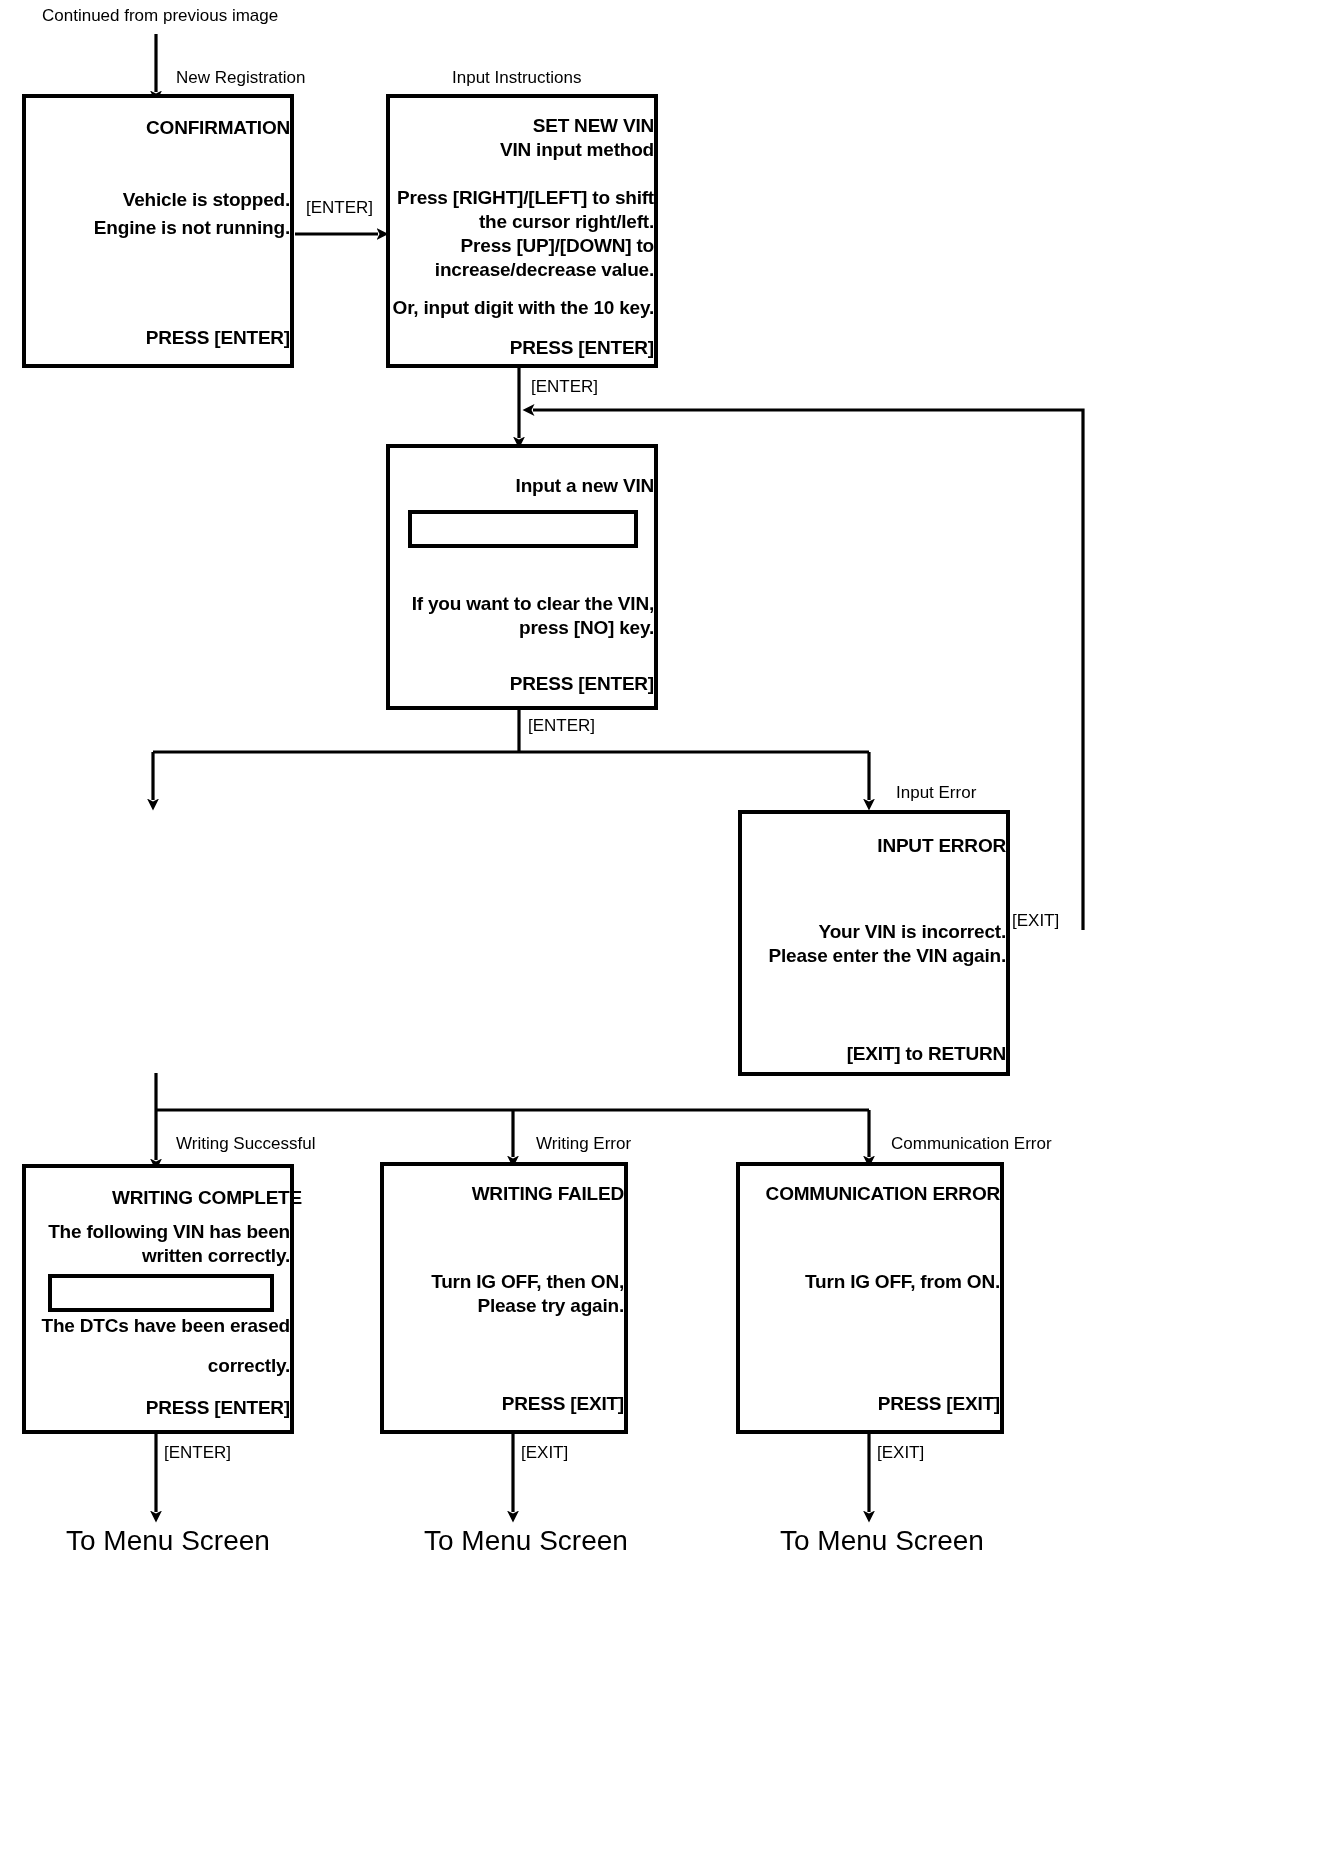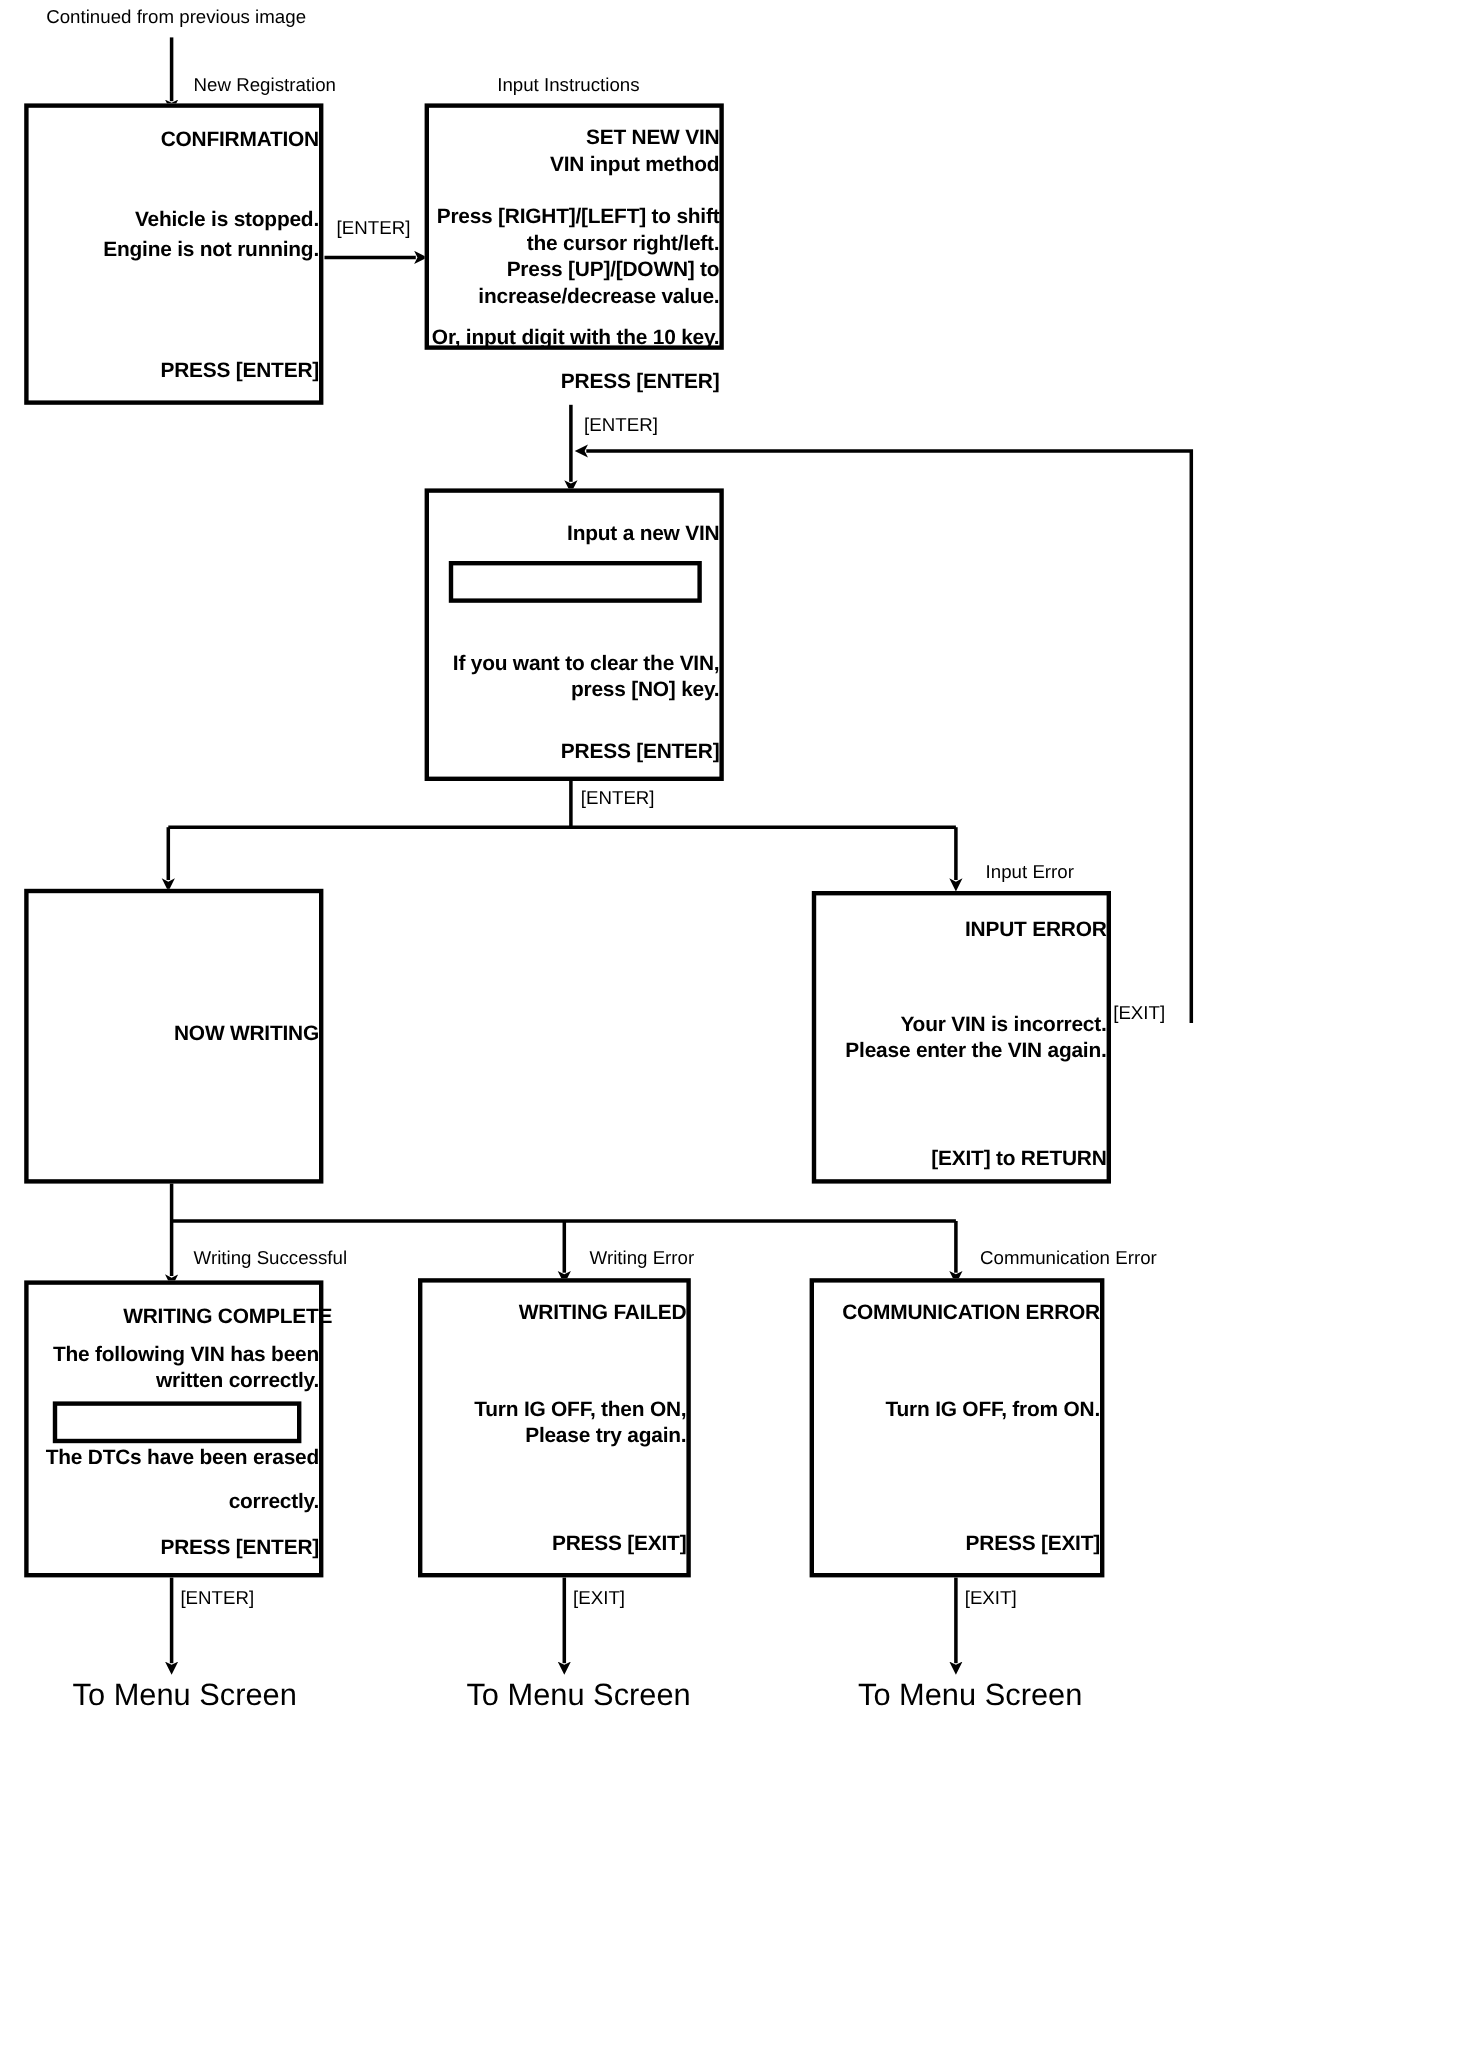--- a/index.html
+++ b/index.html
@@ -121,42 +121,39 @@
 
   <div class="plain-label t23" style="left:877px; top:1443px;">[EXIT]</div>
 
   <div class="box" style="left:22px; top:94px; width:272px; height:274px;">
     <div class="screen-text t19" style="top:18px;">CONFIRMATION</div>
     <div class="screen-text t19" style="top:90px;">Vehicle is stopped.</div>
     <div class="screen-text t19" style="top:118px;">Engine is not running.</div>
     <div class="screen-text t19" style="top:228px;">PRESS [ENTER]</div>
   </div>
 
-  <div class="box" style="left:386px; top:94px; width:272px; height:224px;">
+  <div class="box" style="left:386px; top:94px; width:272px; height:274px;">
     <div class="screen-text t19" style="top:16px;">SET NEW VIN</div>
     <div class="screen-text t19" style="top:40px;">VIN input method</div>
     <div class="screen-text t19" style="top:88px;">Press [RIGHT]/[LEFT] to shift</div>
     <div class="screen-text t19" style="top:112px;">the cursor right/left.</div>
     <div class="screen-text t19" style="top:136px;">Press [UP]/[DOWN] to</div>
     <div class="screen-text t19" style="top:160px;">increase/decrease value.</div>
     <div class="screen-text t19" style="top:198px;">Or, input digit with the 10 key.</div>
     <div class="screen-text t19" style="top:238px;">PRESS [ENTER]</div>
   </div>
 
   <div class="box" style="left:386px; top:444px; width:272px; height:266px;">
     <div class="screen-text t19" style="top:26px;">Input a new VIN</div>
     <div class="vinfield" style="left:18px; top:62px; width:230px; height:38px;"></div>
     <div class="screen-text t19" style="top:144px;">If you want to clear the VIN,</div>
     <div class="screen-text t19" style="top:168px;">press [NO] key.</div>
     <div class="screen-text t19" style="top:224px;">PRESS [ENTER]</div>
   </div>
 
-  <div class="box" style="left:22px; top:808px; width:272px; height:268px;">
-    <div class="screen-text t19" style="top:116px;">NOW WRITING</div>
-  </div>
 
   <div class="box" style="left:738px; top:810px; width:272px; height:266px;">
     <div class="screen-text t19" style="top:20px;">INPUT ERROR</div>
     <div class="screen-text t19" style="top:106px;">Your VIN is incorrect.</div>
     <div class="screen-text t19" style="top:130px;">Please enter the VIN again.</div>
     <div class="screen-text t19" style="top:228px;">[EXIT] to RETURN</div>
   </div>
 
   <div class="box" style="left:22px; top:1164px; width:272px; height:270px;">
     <div class="screen-text t19" style="top:18px;margin-left:12px;">WRITING COMPLETE</div>

